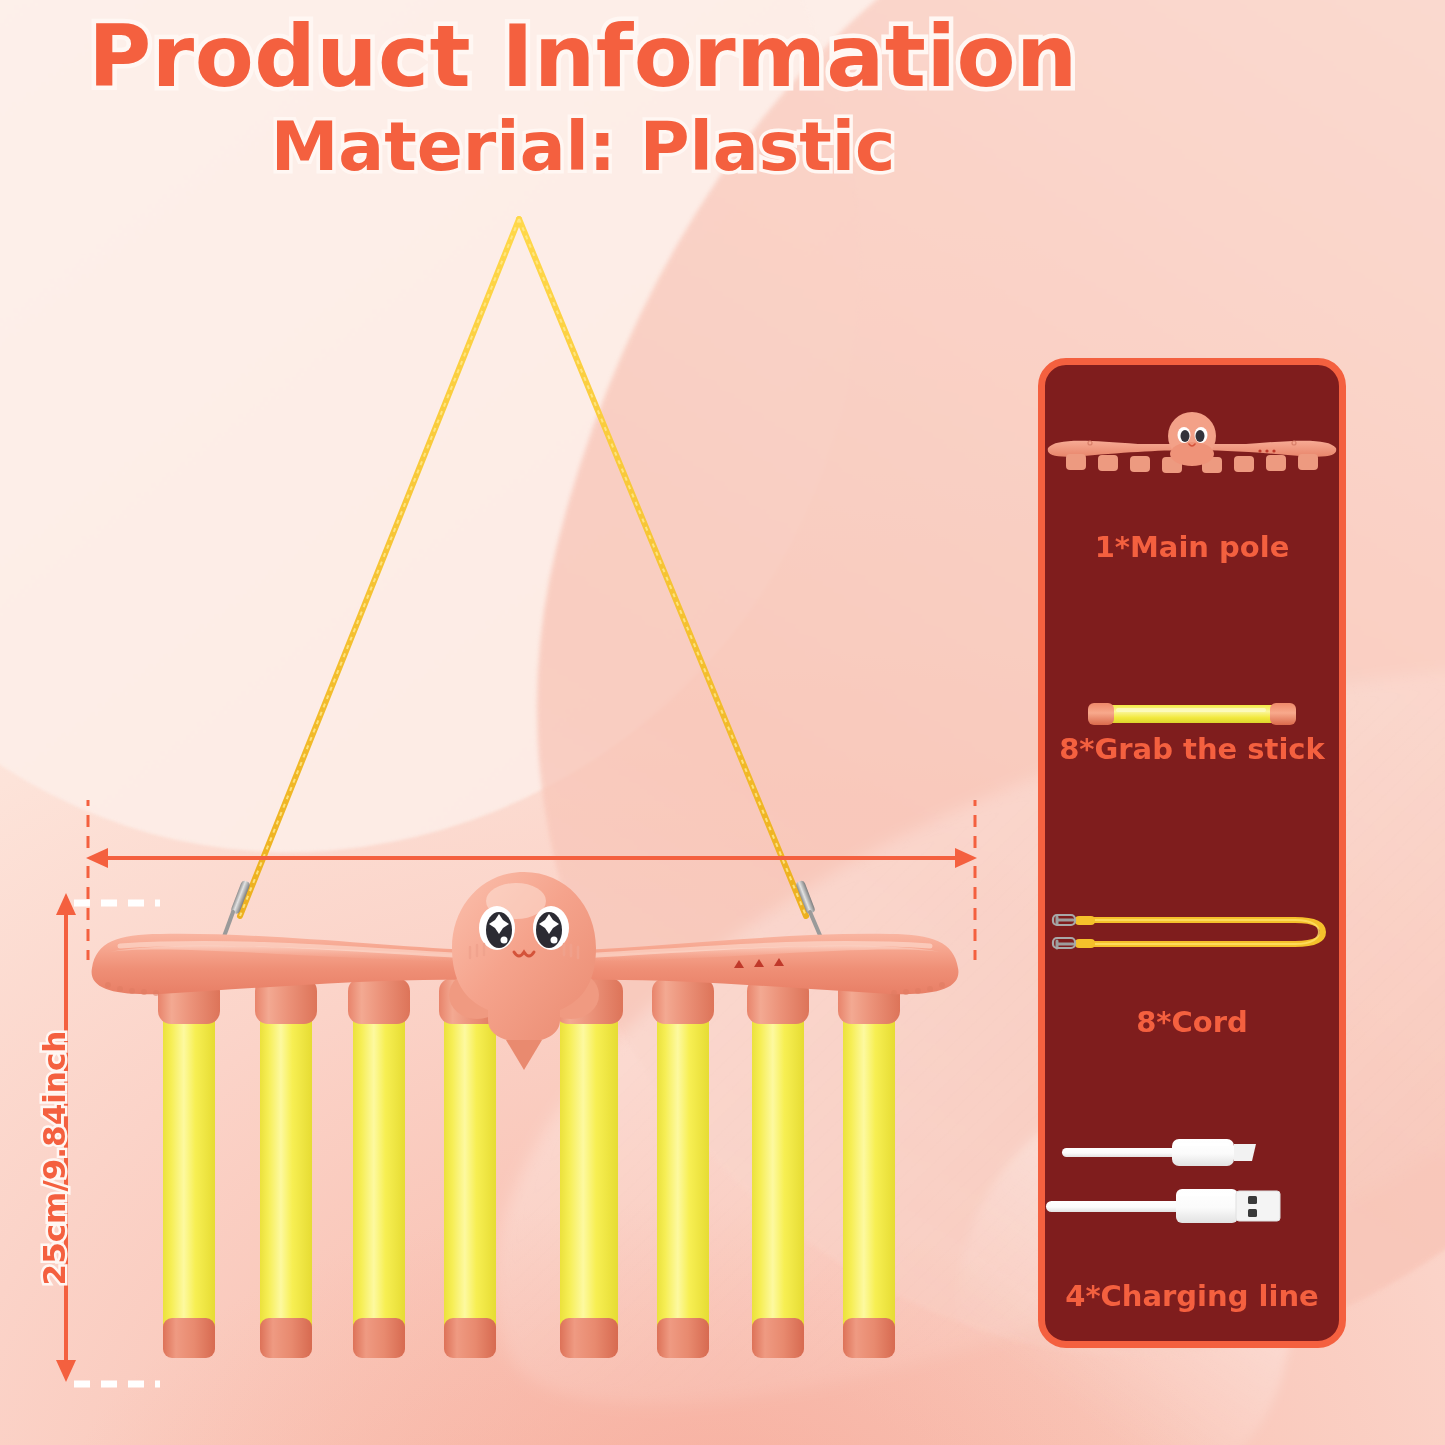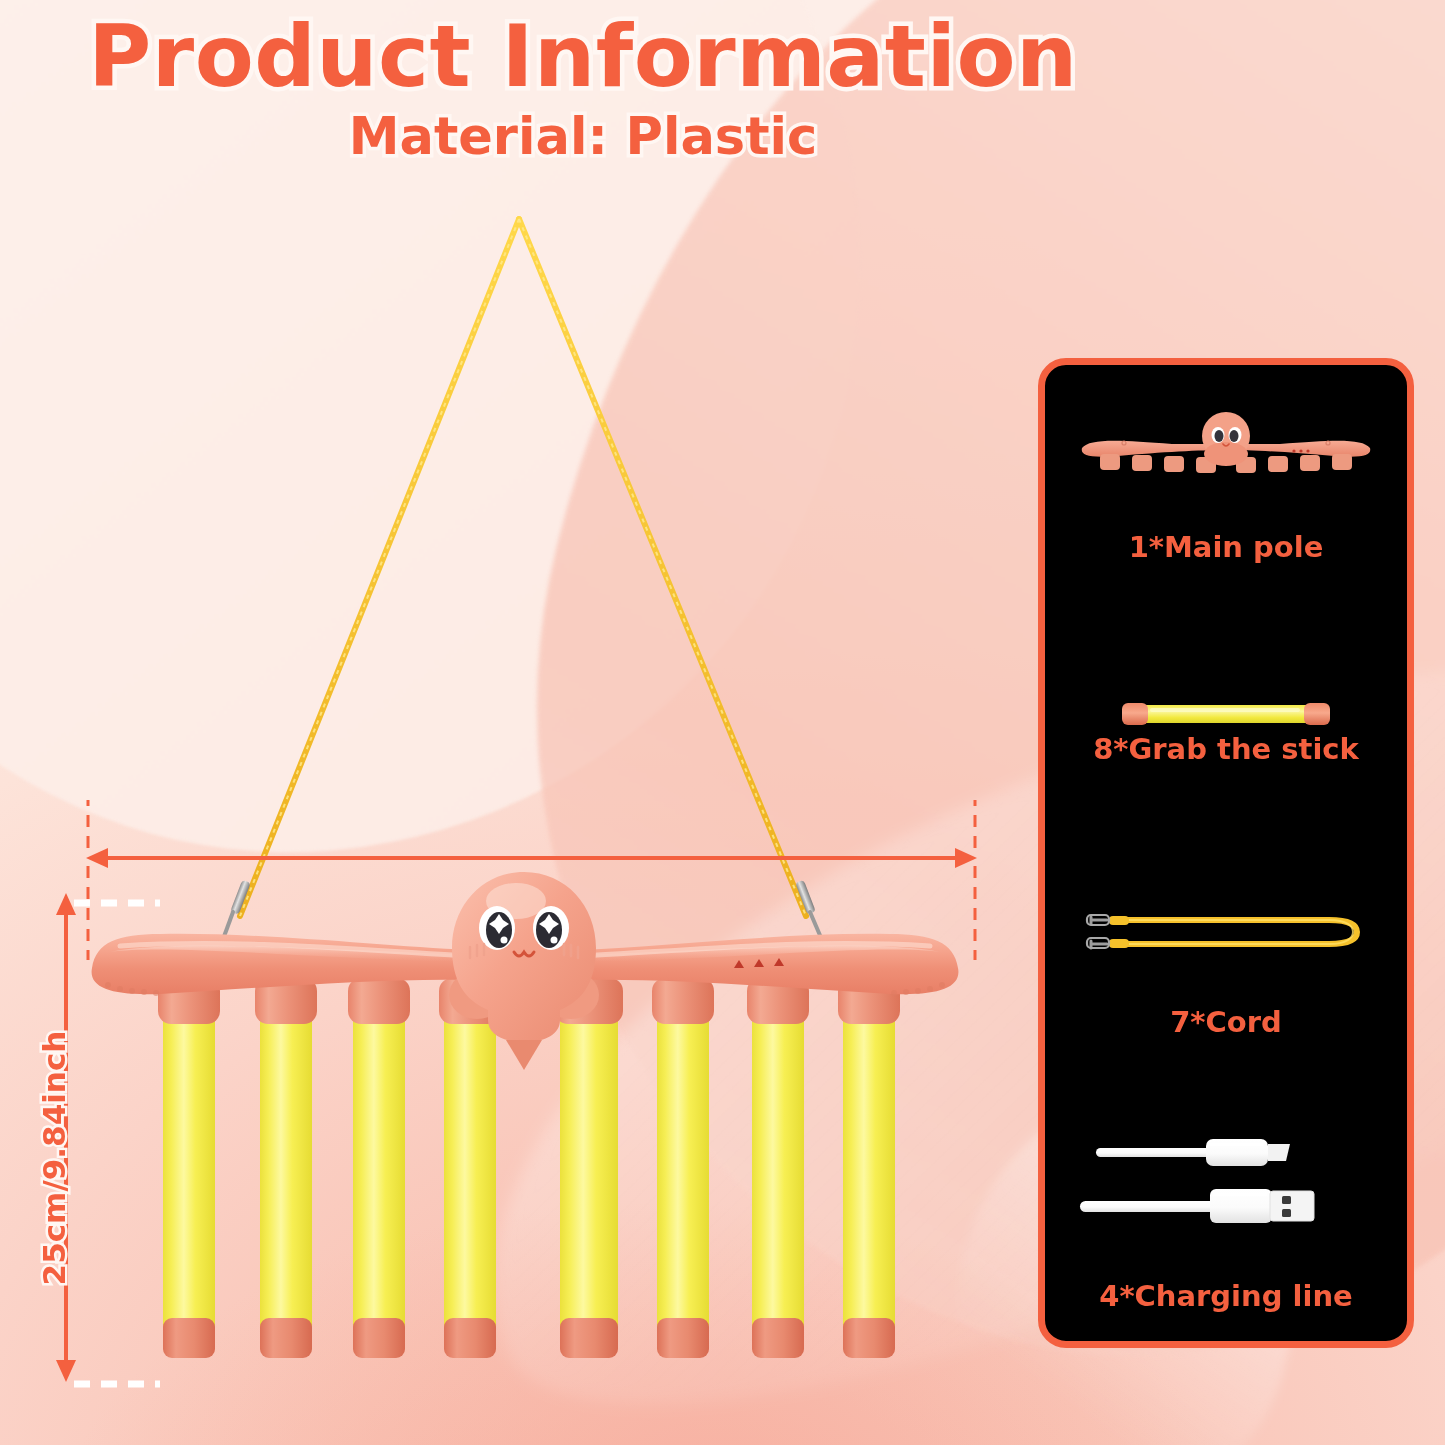--- a/index.html
+++ b/index.html
@@ -54,21 +54,21 @@
   .title{
     font-family:"DejaVu Sans", sans-serif;
     font-size:86px;font-weight:700;letter-spacing:.5px;
     color:#f4603f;
     -webkit-text-stroke:9px #fff7f3;
     paint-order:stroke fill;
     line-height:1.04;
   }
   .subtitle{
     font-family:"DejaVu Sans", sans-serif;
-    font-size:51px;font-weight:700;
+    font-size:68px;font-weight:700;
     color:#f4603f;
     -webkit-text-stroke:7px #fff7f3;
     paint-order:stroke fill;
     margin-top:6px;
   }
 
   
   .dim-h-label{
     position:absolute;left:330px;top:818px;width:400px;text-align:center;
     font-size:31px;font-weight:700;color:#f4603f;
@@ -77,22 +77,22 @@
   }
   .dim-v-label{
     position:absolute;left:-106px;top:1140px;width:320px;text-align:center;
     font-size:31px;font-weight:700;color:#f4603f;
     -webkit-text-stroke:5px #fff7f3;paint-order:stroke fill;
     transform:rotate(-90deg);white-space:nowrap;
   }
 
   
   .panel{
-    position:absolute;left:1038px;top:358px;width:376px;height:990px;
-    background:#000000;border:7px solid #f4603f;border-radius:28px;
+    position:absolute;left:1038px;top:358px;width:308px;height:990px;
+    background:#7f1d1d;border:7px solid #f4603f;border-radius:28px;
     box-sizing:border-box;
     display:flex;flex-direction:column;
   }
   .panel-item{
     flex:1;display:flex;flex-direction:column;
     align-items:center;justify-content:center;
   }
   .panel-art{display:flex;align-items:center;justify-content:center;}
   .panel-label{
     font-size:29px;font-weight:700;color:#f4603f;
@@ -412,21 +412,21 @@
         <svg width="290" height="42" viewBox="0 0 290 42">
           <path d="M46,9 L248,9 C 270,9 276,15 276,21 C 276,27 270,33 248,33 L46,33" fill="none" stroke="#f5c12b" stroke-width="6" stroke-linecap="round"></path>
           <path d="M46,9 L248,9 C 266,9 272,15 272,21 C 272,27 266,33 248,33 L46,33" fill="none" stroke="#ffe067" stroke-width="2" stroke-linecap="round" opacity=".8"></path>
           <rect x="28" y="5" width="20" height="9" rx="4" fill="#f5c12b"></rect>
           <rect x="28" y="28" width="20" height="9" rx="4" fill="#f5c12b"></rect>
           <path d="M10,9 l16,0 M10,6 l0,7 M10,33 l16,0 M10,30 l0,7" stroke="#9d9d9d" stroke-width="3" stroke-linecap="round" fill="none"></path>
           <rect x="6" y="4" width="22" height="10" rx="4" fill="none" stroke="#a8a8a8" stroke-width="2.2"></rect>
           <rect x="6" y="27" width="22" height="10" rx="4" fill="none" stroke="#a8a8a8" stroke-width="2.2"></rect>
         </svg>
       </div>
-      <div class="panel-label">7*Cord</div>
+      <div class="panel-label">8*Cord</div>
     </div>
 
     <div class="panel-item pi-4">
       <div class="panel-art">
         <svg width="300" height="120" viewBox="0 0 300 120">
           <defs>
             <linearGradient id="plugGrad" x1="0" y1="0" x2="0" y2="1">
               <stop offset="0%" stop-color="#ffffff"></stop>
                 <stop offset="55%" stop-color="#fbfbfb"></stop>
               <stop offset="100%" stop-color="#e2e2e2"></stop>

